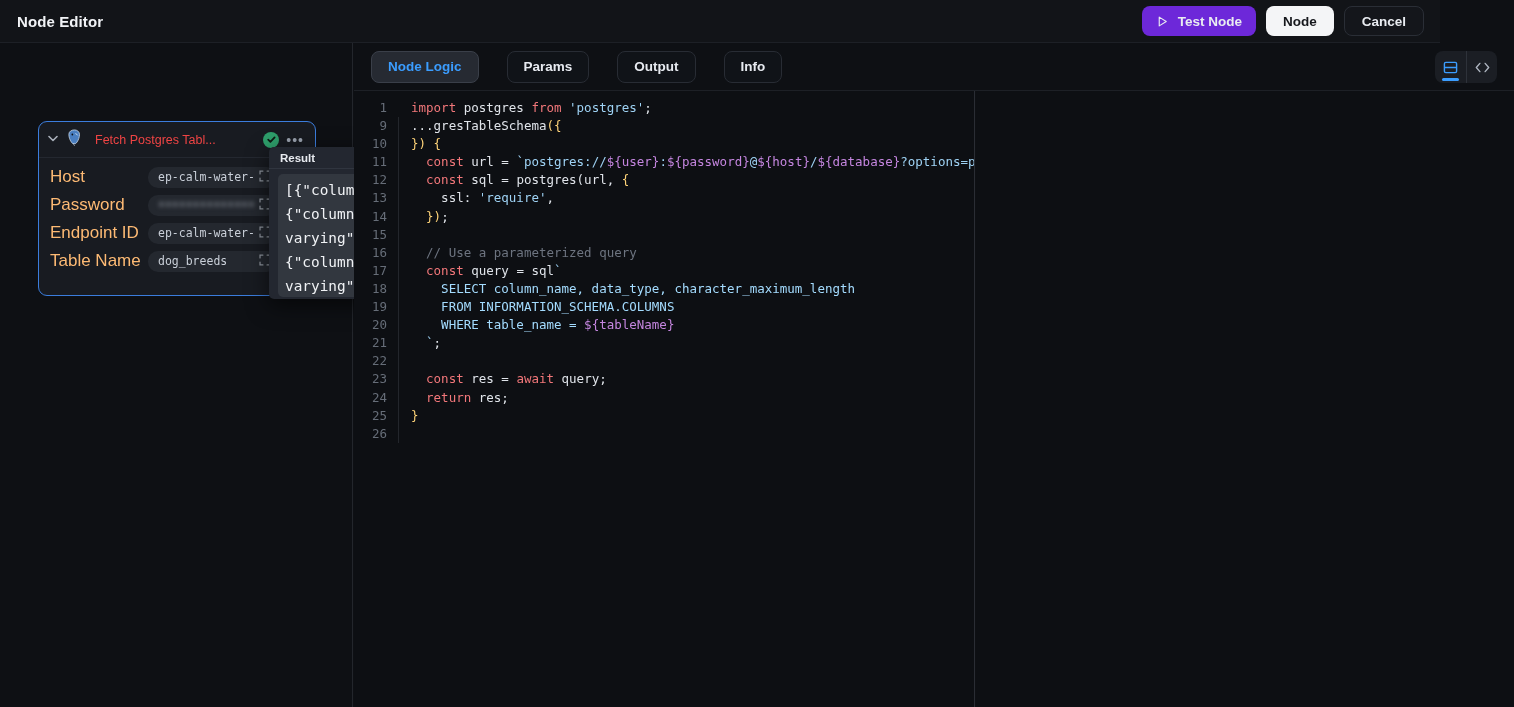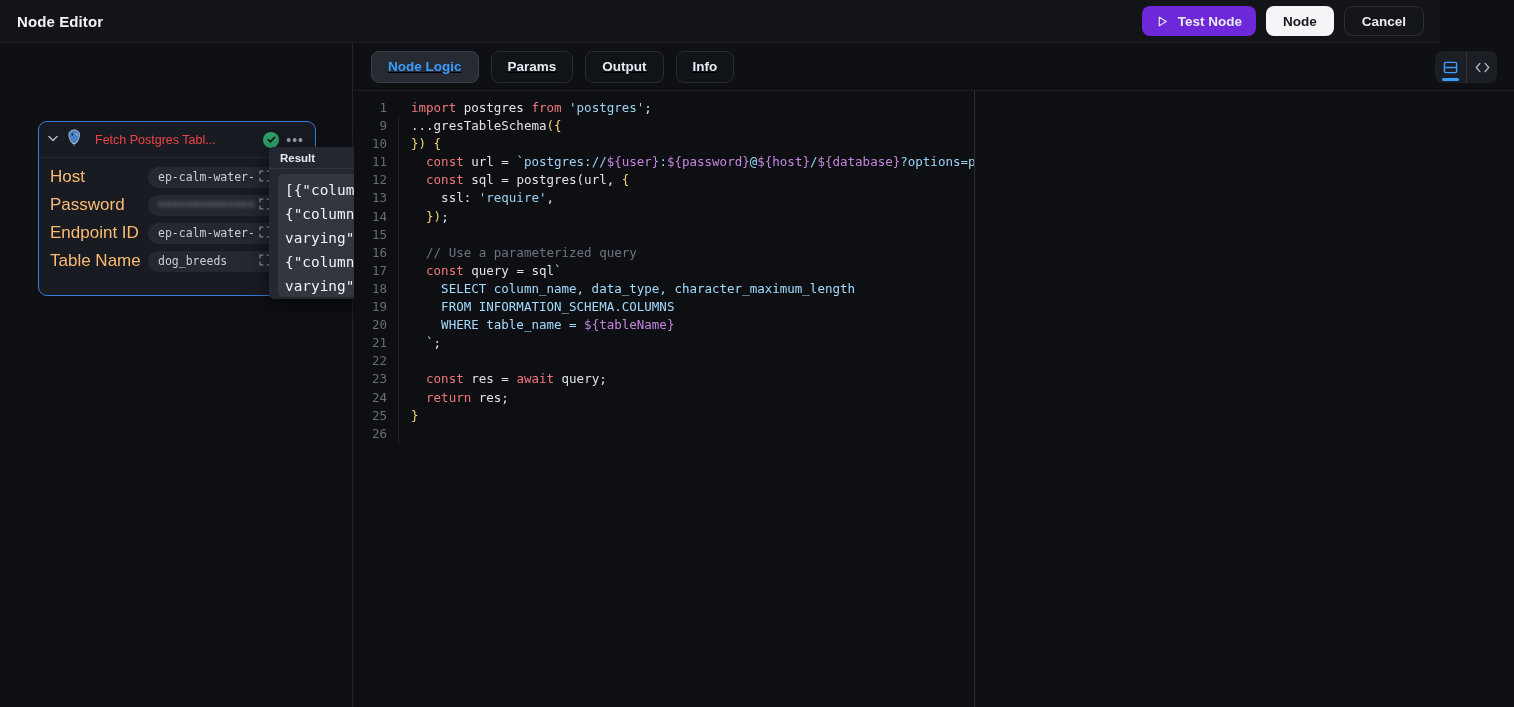--- a/index.html
+++ b/index.html
@@ -353,21 +353,21 @@
 varying","character_maximum_length":100}
 {"column_name":"origin","data_type":"cha
 varying","character_maximum_length":100}</div>
       </div>
       <div class="result-scroll"></div>
     </div>
   </div>
 
   <div class="editor-pane">
     <div class="tabbar">
-      <div id="tabs-host" style="display:flex;gap:12px;align-items:center;text-decoration:underline;">
+      <div id="tabs-host" style="display:flex;gap:28px;align-items:center;">
           <div class="tab active">Node Logic</div>
           <div class="tab">Params</div>
           <div class="tab">Output</div>
           <div class="tab">Info</div>
         </div>
       <div class="view-toggle">
         <div class="vt-btn active">
           <svg width="15" height="15" viewBox="0 0 16 16">
             <rect x="1.5" y="2.5" width="13" height="11" rx="1.5" fill="none" stroke="#3b9dff" stroke-width="1.5"></rect>
             <line x1="1.5" y1="8" x2="14.5" y2="8" stroke="#3b9dff" stroke-width="1.5"></line>

